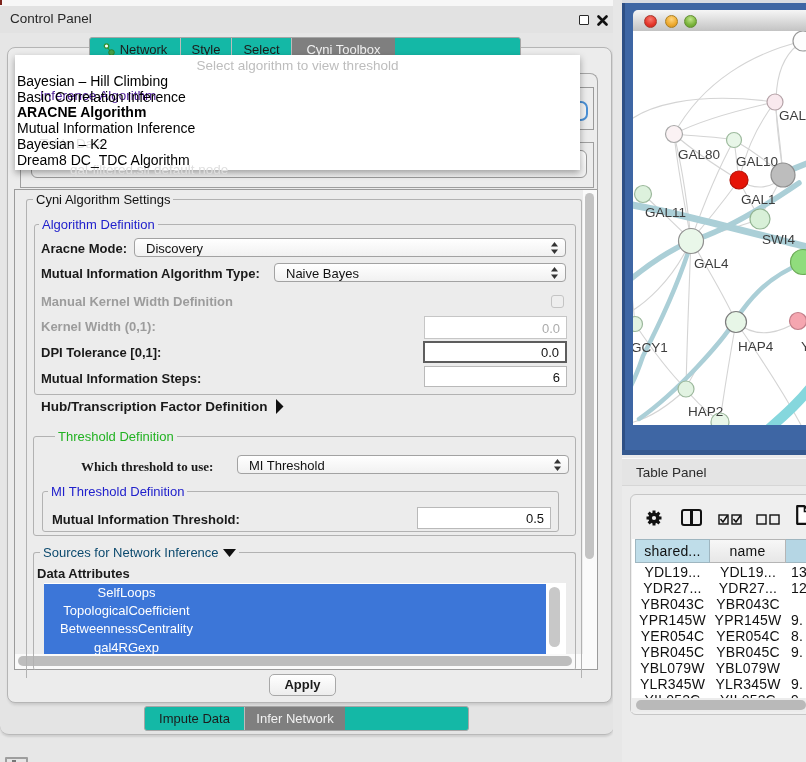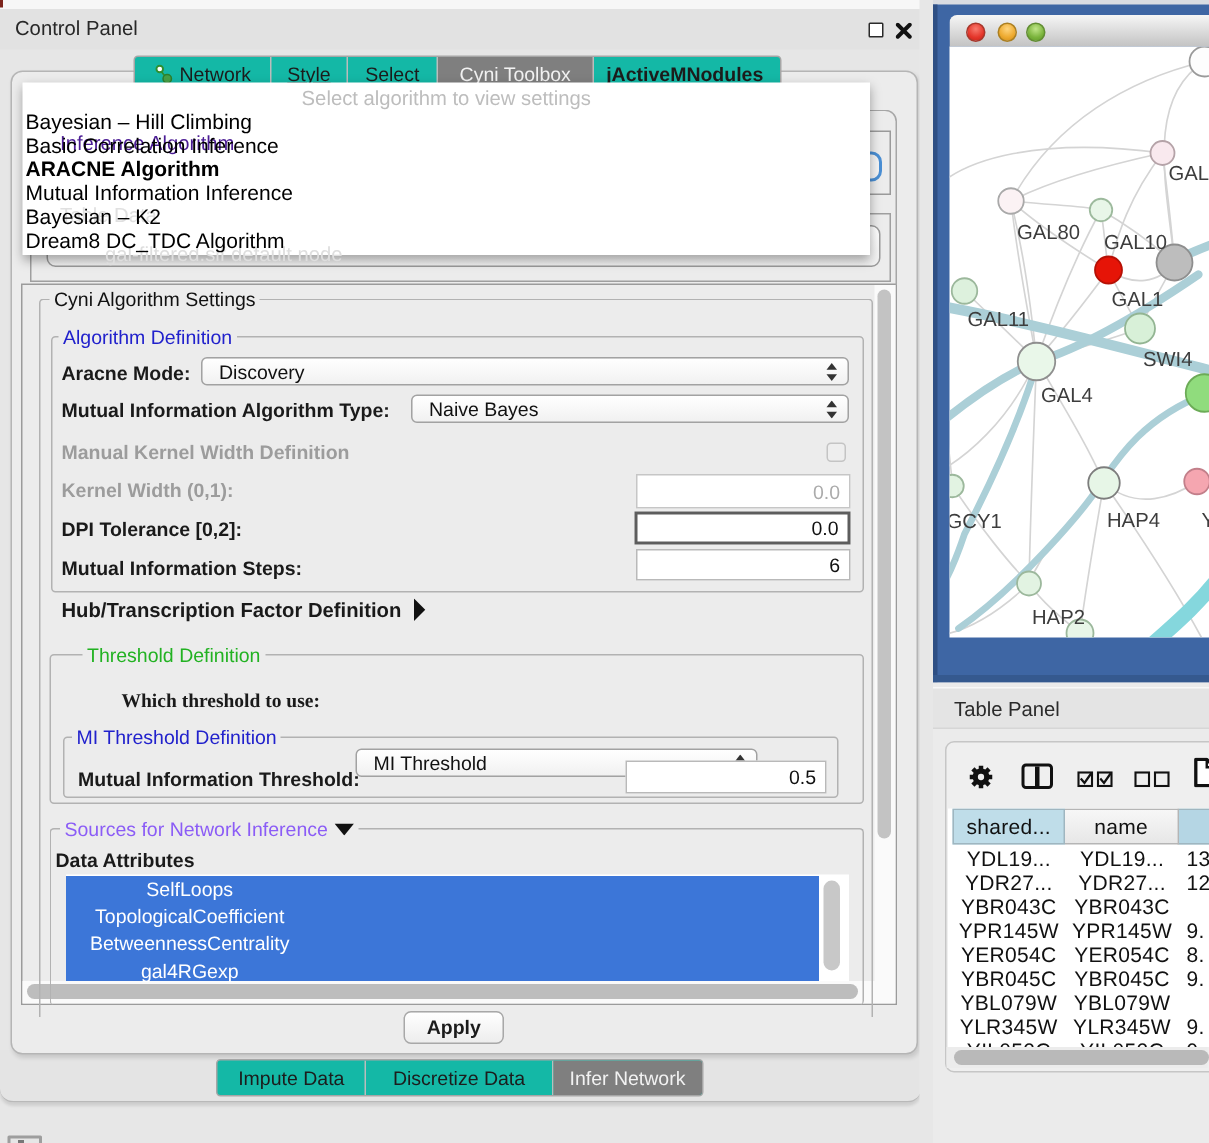--- a/index.html
+++ b/index.html
@@ -42,21 +42,20 @@
 <div class="seg" style="left:89px;top:37px;width:430px;height:22px;">
   <div class="s" style="width:90px;">
     <svg width="13" height="13" viewBox="0 0 13 13" style="margin-right:4px;">
       <line x1="4" y1="4" x2="8" y2="9" stroke="#2f8f2f" stroke-width="1.2"></line>
       <circle cx="3.5" cy="3" r="2.2" fill="#fff" stroke="#2f8f2f" stroke-width="1.3"></circle>
       <circle cx="8.5" cy="9.5" r="2.8" fill="#46a046" stroke="#2c7f2c" stroke-width="1"></circle>
     </svg>Network</div>
   <div class="s" style="width:50px;text-decoration:underline;">Style</div>
   <div class="s" style="width:59px;">Select</div>
   <div class="s sel" style="width:103px;">Cyni Toolbox</div>
-  <div class="s" style="width:121px;font-weight:bold;">jActiveMNodules</div>
 </div>
 
 <div class="abs" style="left:14px;top:189px;width:584px;height:481px;border:1px solid #9b9b9b;background:#ececec;box-sizing:border-box;"></div>
 
 <div class="abs" style="left:583px;top:190px;width:14px;height:464px;background:#fafafa;"></div>
 <div class="abs" style="left:585px;top:193px;width:9px;height:366px;background:#c3c3c3;border-radius:5px;"></div>
 
 <div class="abs" style="left:15px;top:654px;width:582px;height:15px;background:#fafafa;"></div>
 <div class="abs" style="left:18px;top:656px;width:554px;height:10px;background:#bdbdbd;border-radius:5px;"></div>
 
@@ -81,79 +80,78 @@
       <path d="M4.5 0 L8 4.5 L1 4.5 Z" fill="#333"></path>
       <path d="M4.5 12 L8 7.5 L1 7.5 Z" fill="#333"></path>
     </svg>
 </div>
 <div class="lab" style="left:41px;top:294px;color:#9c9c9c;">Manual Kernel Width Definition</div>
 <div class="abs" style="left:551px;top:295px;width:11px;height:11px;background:#eeeeee;border:1px solid #c4c4c4;border-radius:3px;"></div>
 <div class="lab" style="left:41px;top:319px;color:#9c9c9c;">Kernel Width (0,1):</div>
 <div class="tf" style="left:424px;top:316px;width:143px;height:23px;border-color:#c6c6c6;">
     <span style="color:#ababab;">0.0</span>
   </div>
-<div class="lab" style="left:41px;top:345px;">DPI Tolerance [0,2]:</div>
+<div class="lab" style="left:41px;top:345px;">DPI Tolerance [0,1]:</div>
 <div class="tf" style="left:423px;top:341px;width:144px;height:22px;border:2px solid #5d5d5d;">
     <span>0.0</span>
   </div>
 <div class="lab" style="left:41px;top:371px;">Mutual Information Steps:</div>
 <div class="tf" style="left:424px;top:366px;width:143px;height:21px;">
     <span>6</span>
   </div>
 
 <div class="lab" style="left:41px;top:399px;font-size:13.5px;">Hub/Transcription Factor Definition</div>
 <svg class="abs" style="left:275px;top:399px;" width="9" height="15" viewBox="0 0 9 15">
     <path d="M1 0 L8.5 7.5 L1 15 Z" fill="#111"></path>
   </svg>
 
 <div class="grp" style="left:33px;top:436px;width:541px;height:98px;"></div>
 <div class="grplab" style="left:39px;top:430px;color:#22b222;margin-left:16px;">Threshold Definition</div>
 <div class="lab" style="left:81px;top:459px;font-family:Liberation Serif, serif;">Which threshold to use:</div>
-<div class="combo" style="left:237px;top:455px;width:268px;height:19px;margin-top:44px;">
+<div class="combo" style="left:237px;top:455px;width:332px;height:19px;">
     <span class="ct">MI Threshold</span>
   <svg class="ar" viewBox="0 0 9 12">
       <path d="M4.5 0 L8 4.5 L1 4.5 Z" fill="#333"></path>
       <path d="M4.5 12 L8 7.5 L1 7.5 Z" fill="#333"></path>
     </svg>
 </div>
 
 <div class="grp" style="left:42px;top:491px;width:515px;height:39px;"></div>
 <div class="grplab" style="left:48px;top:485px;color:#2121cc;">MI Threshold Definition</div>
 <div class="lab" style="left:52px;top:512px;">Mutual Information Threshold:</div>
 <div class="tf" style="left:417px;top:507px;width:134px;height:22px;">
     <span>0.5</span>
   </div>
 
 <div class="grp" style="left:33px;top:552px;width:541px;height:117px;border-bottom:none;"></div>
-<div class="grplab" style="left:40px;top:546px;color:#8b5cf6;">Sources for Network Inference <svg width="13" height="8" viewBox="0 0 13 8" style="margin-left:1px;">
+<div class="grplab" style="left:40px;top:546px;color:#0c4a6e;">Sources for Network Inference <svg width="13" height="8" viewBox="0 0 13 8" style="margin-left:1px;">
       <path d="M0 0 L13 0 L6.5 8 Z" fill="#111"></path>
     </svg></div>
 <div class="lab" style="left:37px;top:566px;">Data Attributes</div>
 <div class="abs" style="left:44px;top:583px;width:522px;height:71px;background:#fff;"></div>
 <div class="abs" style="left:44px;top:584px;width:502px;height:70px;background:#3c76d8;"></div>
 <div class="abs" style="left:60px;top:584px;font-size:13px;color:#fff;line-height:18.2px;white-space:nowrap;text-align:center;">SelfLoops<br>TopologicalCoefficient<br>BetweennessCentrality<br>gal4RGexp</div>
 <div class="abs" style="left:549px;top:587px;width:11px;height:60px;background:#c8c8c8;border-radius:6px;"></div>
 
 <div class="abs" style="left:269px;top:674px;width:67px;height:22px;background:linear-gradient(#ffffff,#ededed);border:1px solid #a8a8a8;border-radius:5px;box-sizing:border-box;text-align:center;font-size:13px;font-weight:bold;color:#1c1c1c;line-height:20px;">Apply</div>
 
 <div class="seg" style="left:144px;top:706px;width:323px;height:23px;">
   <div class="s" style="width:99px;">Impute Data</div>
-  <div class="s" style="width:124px;">Discretize Data</div>
   <div class="s sel" style="width:100px;">Infer Network</div>
 </div>
 
 <div class="abs" style="left:570px;top:73px;width:27px;height:116px;border-top:1px solid #a6a6a6;border-right:1px solid #a6a6a6;border-top-right-radius:8px;"></div>
 <div class="abs" style="left:560px;top:87px;width:34px;height:43px;border:1px solid #9a9a9a;background:#ececec;box-sizing:border-box;"></div>
 <div class="abs" style="left:570px;top:101px;width:14px;height:16px;border:2.5px solid #4a8fd4;border-radius:7px;background:#f4f4f4;"></div>
 
 <div class="abs" style="left:20px;top:142px;width:574px;height:46px;border:1px solid #9f9f9f;background:#ececec;box-sizing:border-box;"></div>
 <div class="abs" style="left:31px;top:150px;width:556px;height:28px;background:linear-gradient(#ffffff,#f0f0f0);border:1px solid #9a9a9a;border-radius:6px;box-sizing:border-box;"></div>
 
 <div class="abs" style="left:15px;top:55px;width:565px;height:115px;background:#ffffff;box-shadow:0 3px 7px rgba(0,0,0,0.35);"></div>
-<div class="abs" style="left:15px;top:58px;width:565px;text-align:center;font-size:13.5px;color:#bdbdbd;">Select algorithm to view settings</div>
+<div class="abs" style="left:15px;top:58px;width:565px;text-align:center;font-size:13.5px;color:#bdbdbd;">Select algorithm to view threshold</div>
 <div class="abs" style="left:40px;top:88px;font-size:13.5px;color:#4c1d95;">Inference Algorithm</div>
 <div class="abs" style="left:40px;top:136px;font-size:13.5px;color:#e0e0e0;">Table Data</div>
 <div class="abs" style="left:70px;top:162px;font-size:13.5px;color:#dedede;">gal-filtered.sif default node</div>
 <div class="abs" style="left:17px;top:74px;font-size:14px;color:#000;line-height:15.7px;white-space:nowrap;">Bayesian – Hill Climbing<br>Basic Correlation Inference<br><b>ARACNE Algorithm</b><br>Mutual Information Inference<br>Bayesian – K2<br>Dream8 DC_TDC Algorithm</div>
 
 <div class="abs" style="left:5px;top:757px;width:19px;height:10px;background:#e6e6e6;border:2px solid #9e9e9e;border-radius:1px;"></div>
 <div class="abs" style="left:12px;top:760px;width:4px;height:2px;background:#777;"></div>
 
 <svg class="abs" style="left:614px;top:371px;" width="4" height="8" viewBox="0 0 4 8">
     <path d="M4 0 L0 4 L4 8 Z" fill="#8f8f8f"></path>

